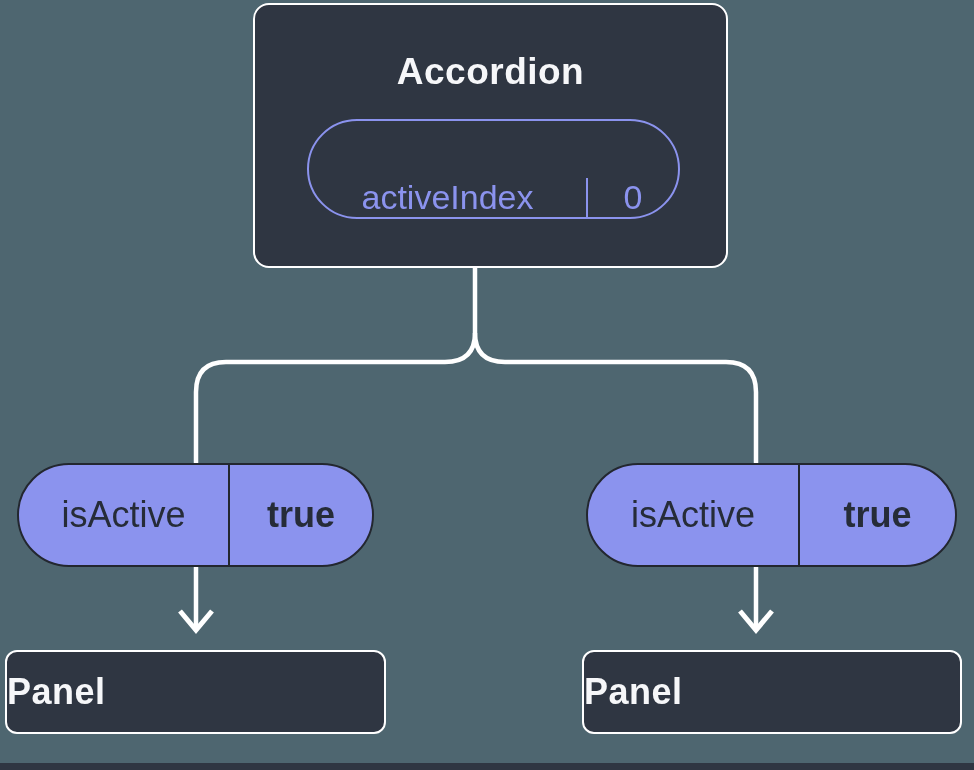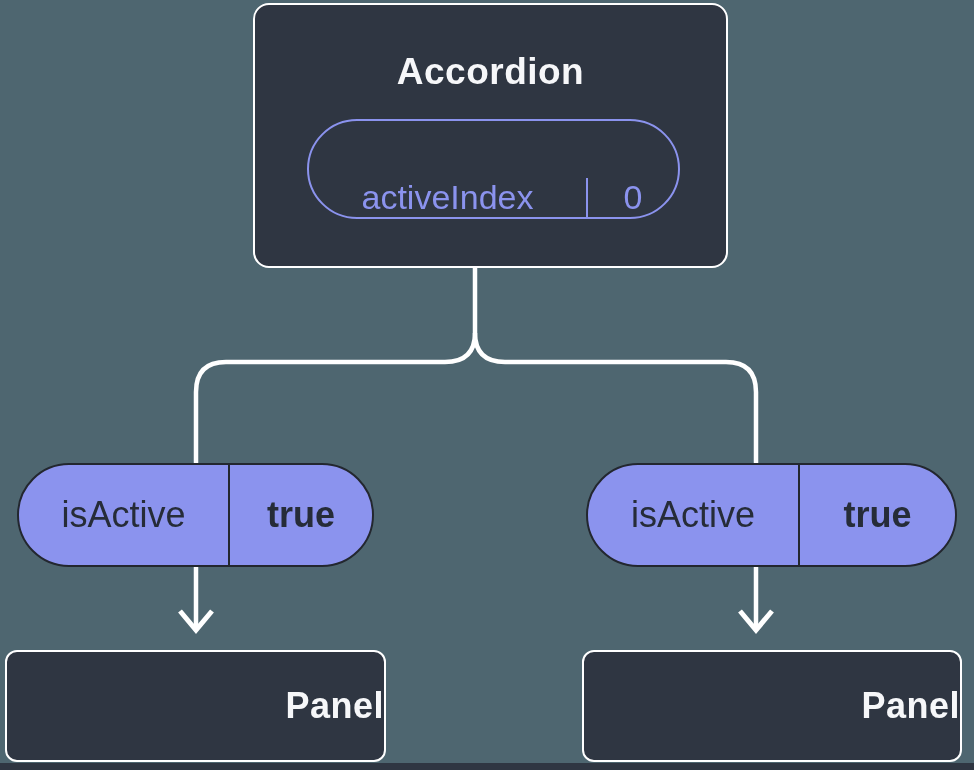--- a/index.html
+++ b/index.html
@@ -102,25 +102,25 @@
     font-weight: bold;
   }
   .prop-pill.left  { left: 17px;  width: 357px; }
   .prop-pill.left  .seg.value { width: 142px; }
   .prop-pill.right { left: 586px; width: 371px; }
   .prop-pill.right .seg.value { width: 155px; }
 
   
   .panel-node {
     top: 650px;
-    height: 112px;
+    height: 84px;
     border-radius: 12px;
     display: flex;
     align-items: center;
-    justify-content: flex-end;
+    justify-content: flex-start;
     font-size: 36px;
     font-weight: 600;
     letter-spacing: 0.5px;
   }
   .panel-node.left  { left: 5px;   width: 381px; }
   .panel-node.right { left: 582px; width: 380px; }
 
   
   .bottom-strip {
     position: absolute;

